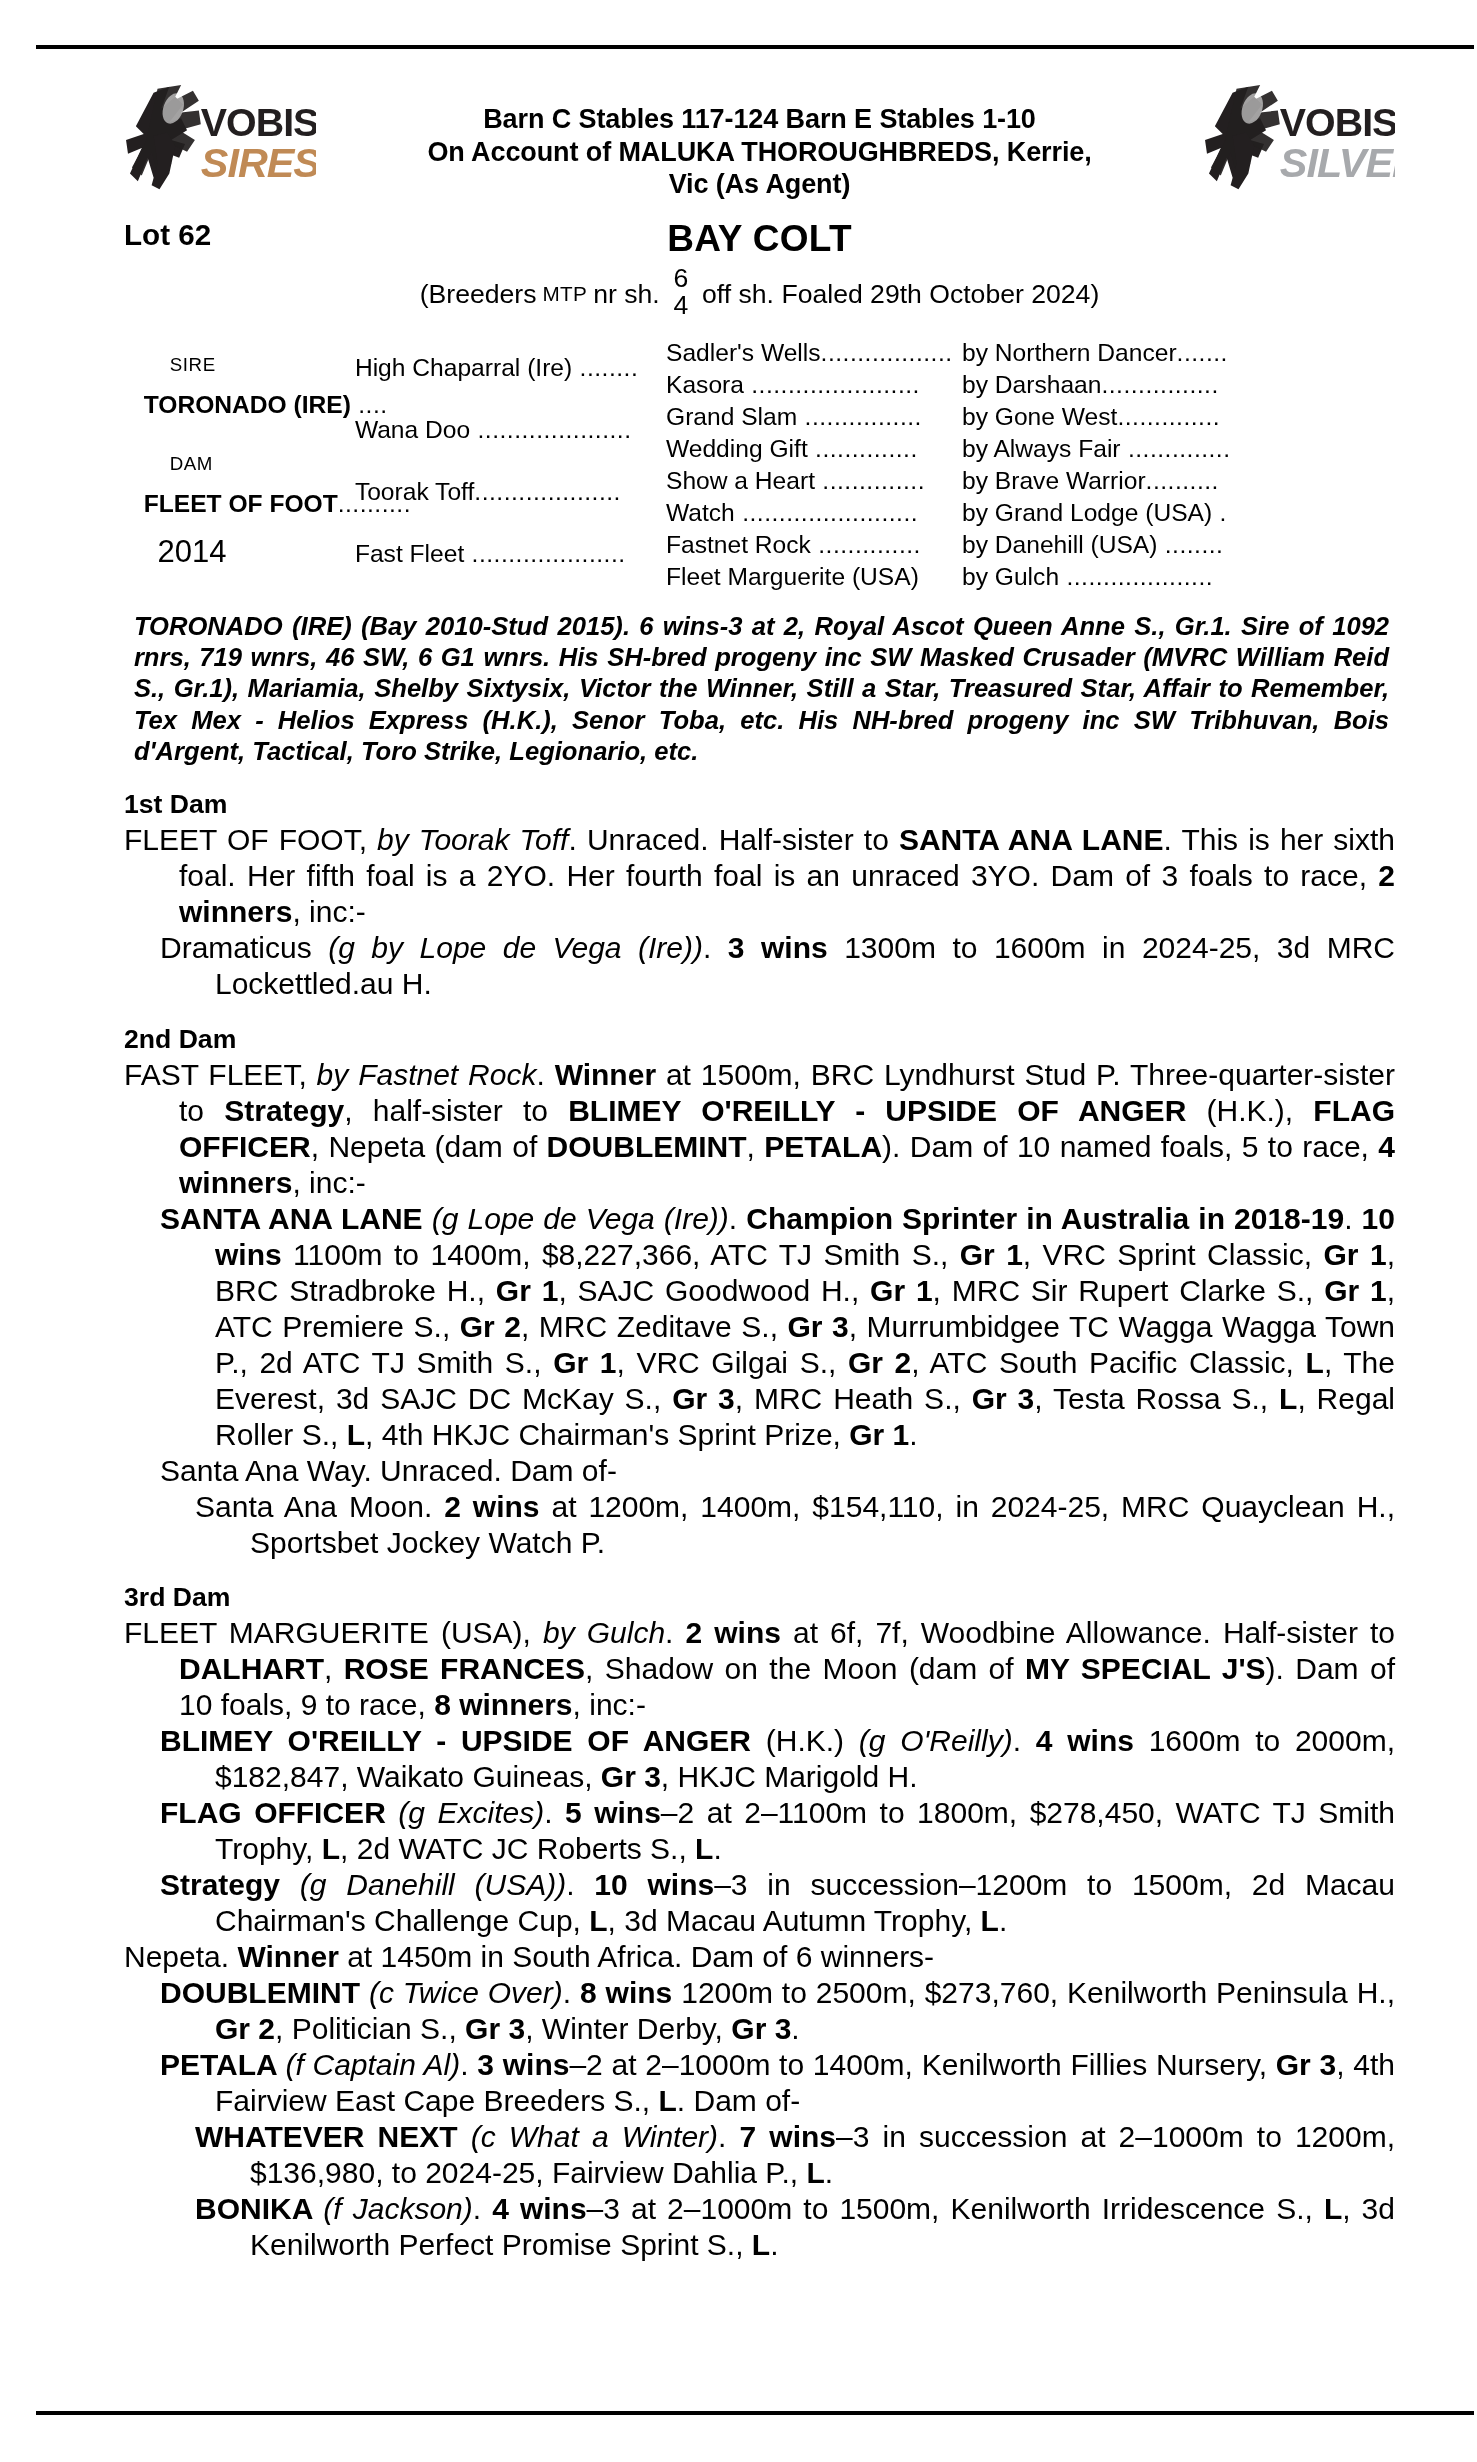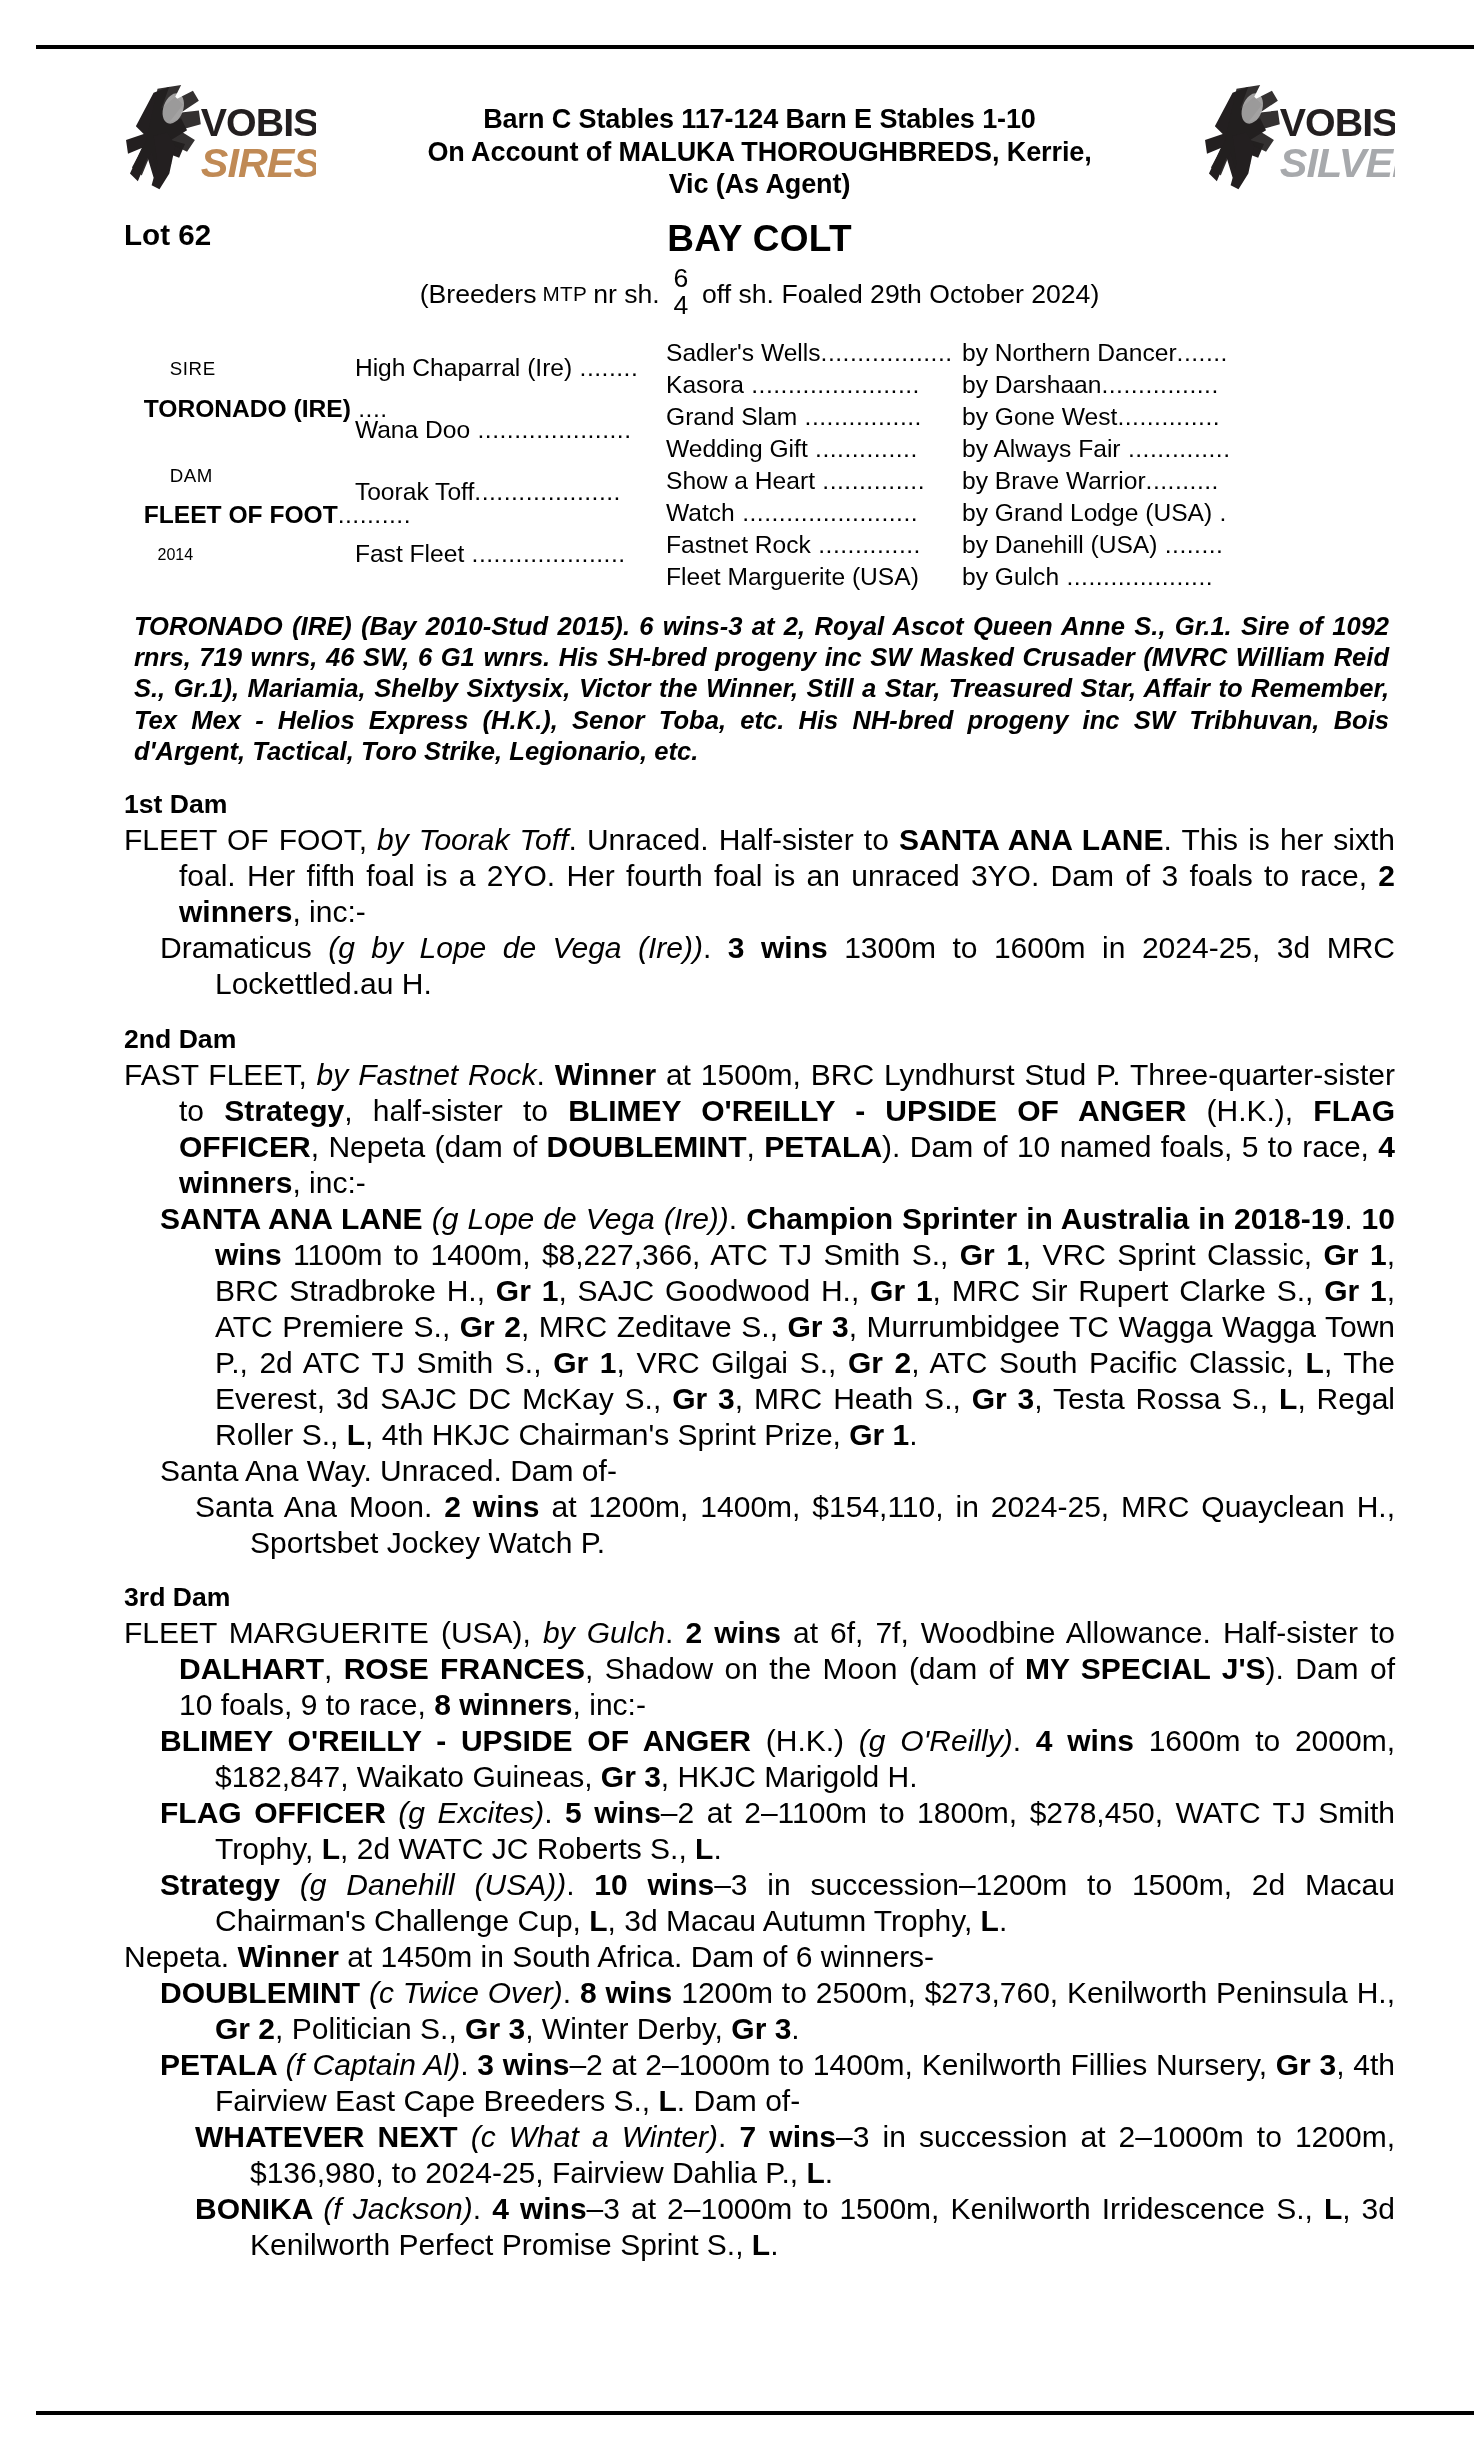--- a/index.html
+++ b/index.html
@@ -134,21 +134,21 @@
     letter-spacing: 0.6px;
     margin-left: 26px;
   }
   .g1-name {
     font-weight: bold;
     font-size: 24.6px;
     margin-top: 18px;
     white-space: nowrap;
   }
   .g1-year {
-    font-size: 16px;
+    font-size: 31px;
     margin-top: 19px;
     padding-left: 13.8px;
   }
   .dots { font-weight: normal; letter-spacing: 0.5px; }
 
   .ped-gen2 {
     display: flex;
     flex-direction: column;
     justify-content: space-around;
     height: 248px;

